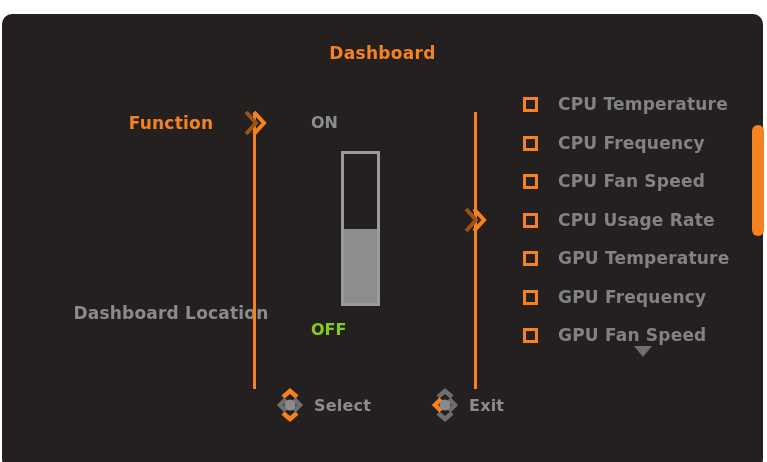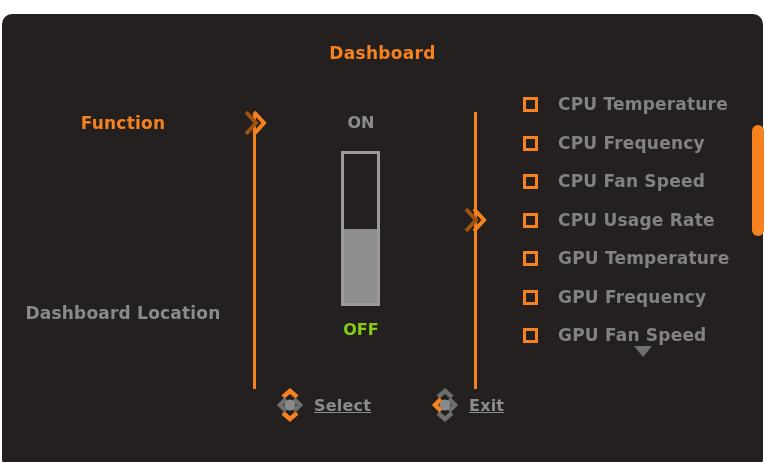--- a/index.html
+++ b/index.html
@@ -12,33 +12,33 @@
     position:absolute;left:2px;top:2px;width:761px;height:455px;
     background:#242020;border-radius:10px;margin-top:12px;
   }
   .osd-title{
     position:absolute;top:29px;left:0;width:100%;text-align:center;
     color:#f5821f;font-size:17px;font-weight:bold;line-height:20px;letter-spacing:.3px;
   }
   .menu-item{
     position:absolute;left:0;width:242px;text-align:center;
     font-size:17px;font-weight:bold;line-height:20px;letter-spacing:.2px;
-    color:#8a8a8a;cursor:default;
+    color:#8a8a8a;cursor:default;padding-left:48px;
   }
   .menu-item.selected{color:#f5821f;}
   .menu-item.fn{top:99px;}
   .menu-item.loc{top:289px;}
   .vdivider{position:absolute;width:3px;background:#f5821f;}
   .vd1{left:251px;top:100px;height:275px;}
   .vd2{left:472px;top:98px;height:277px;}
   .chev{position:absolute;}
   .chev1{left:238px;top:95px;}
   .chev2{left:458px;top:192px;}
   .toggle-label{
-    position:absolute;left:309px;width:100px;text-align:center;
+    position:absolute;left:309px;width:100px;
     font-size:16px;font-weight:bold;line-height:20px;
   }
   .on-label{top:99px;color:#8c8c8c;}
   .off-label{top:306px;color:#84cc16;}
   .toggle-slider{
     position:absolute;left:339px;top:137px;width:39px;height:155px;
     border:3px solid #9b9b9b;box-sizing:border-box;background:#242020;
   }
   .toggle-fill{
     position:absolute;left:0;right:0;bottom:0;height:74px;background:#8d8d8d;
@@ -60,21 +60,21 @@
   }
   .scroll-thumb{
     position:absolute;right:-1px;top:111px;width:12px;height:111px;
     background:#f5821f;border-radius:6px;
   }
   .hint{
     position:absolute;top:374px;height:34px;display:flex;align-items:center;gap:9px;
   }
   .hint.select{left:273px;}
   .hint.exit{left:428px;align-items:center;}
-  .hint-label{color:#8c8c8c;font-size:16px;font-weight:bold;letter-spacing:.2px;text-decoration:underline;}
+  .hint-label{color:#8c8c8c;font-size:16px;font-weight:bold;letter-spacing:.2px;}
 </style>
 </head>
 <body>
 
 <div class="osd-panel">
 
   <div class="osd-title">Dashboard</div>
 
   <div class="menu-item fn selected">Function</div>
   <div class="menu-item loc">Dashboard Location</div>

